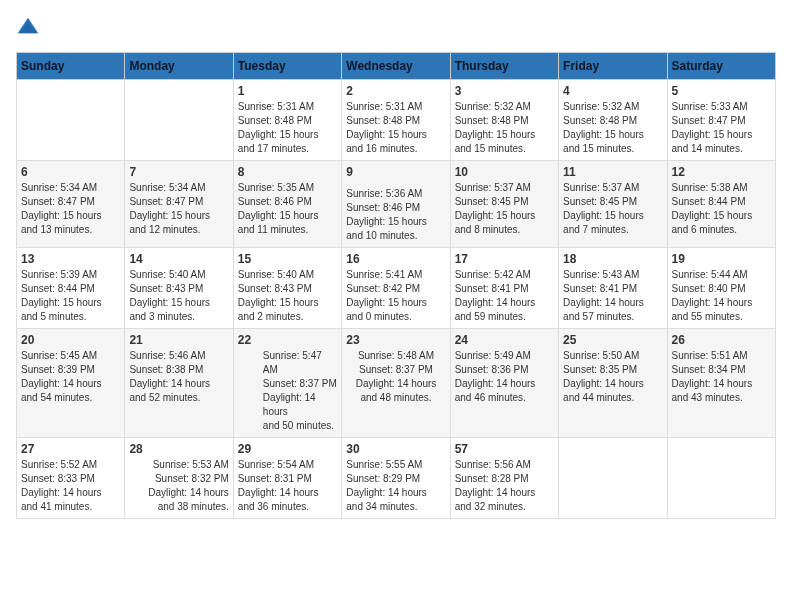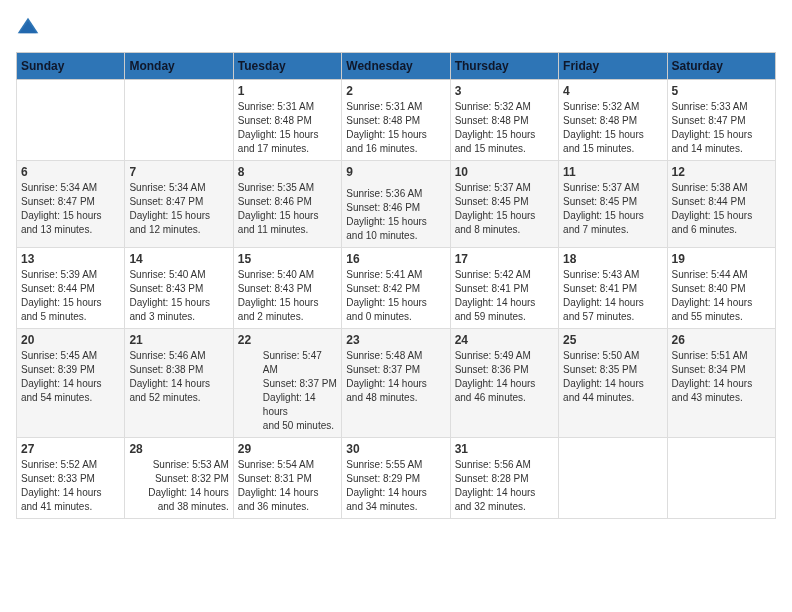--- a/index.html
+++ b/index.html
@@ -273,21 +273,21 @@
         </td>
         <td>
           <span class="day-num">22</span>
           <div class="day-info" style="white-space: pre-line; margin-left: 25px;">Sunrise: 5:47 AM
 Sunset: 8:37 PM
 Daylight: 14 hours
 and 50 minutes.</div>
         </td>
         <td>
           <span class="day-num">23</span>
-          <div class="day-info" style="white-space: pre-line;">Sunrise: 5:48 AM
+          <div class="day-info" style="white-space: pre-line; text-align: center;">Sunrise: 5:48 AM
 Sunset: 8:37 PM
 Daylight: 14 hours
 and 48 minutes.</div>
         </td>
         <td>
           <span class="day-num">24</span>
           <div class="day-info" style="white-space: pre-line;">Sunrise: 5:49 AM
 Sunset: 8:36 PM
 Daylight: 14 hours
 and 46 minutes.</div>
@@ -330,21 +330,21 @@
 and 36 minutes.</div>
         </td>
         <td>
           <span class="day-num">30</span>
           <div class="day-info" style="white-space: pre-line;">Sunrise: 5:55 AM
 Sunset: 8:29 PM
 Daylight: 14 hours
 and 34 minutes.</div>
         </td>
         <td>
-          <span class="day-num">31</span>
+          <span class="day-num">57</span>
           <div class="day-info" style="white-space: pre-line;">Sunrise: 5:56 AM
 Sunset: 8:28 PM
 Daylight: 14 hours
 and 32 minutes.</div>
         </td>
         <td></td>
         <td></td>
       </tr>
     </tbody>
 </table>

